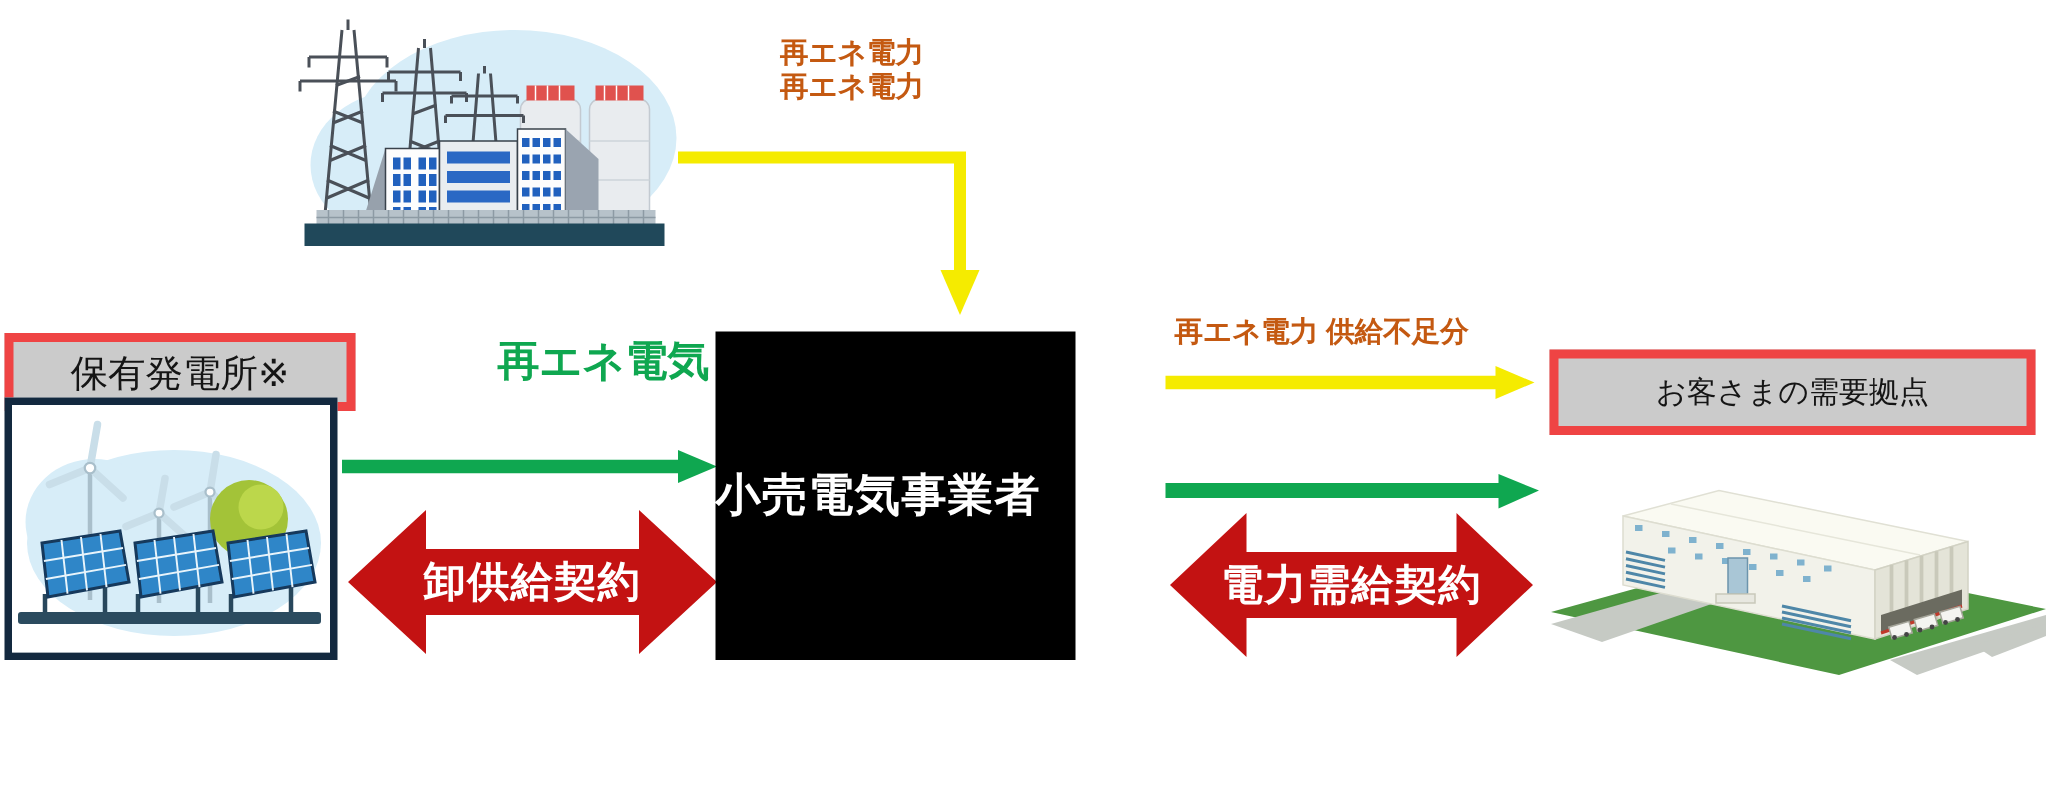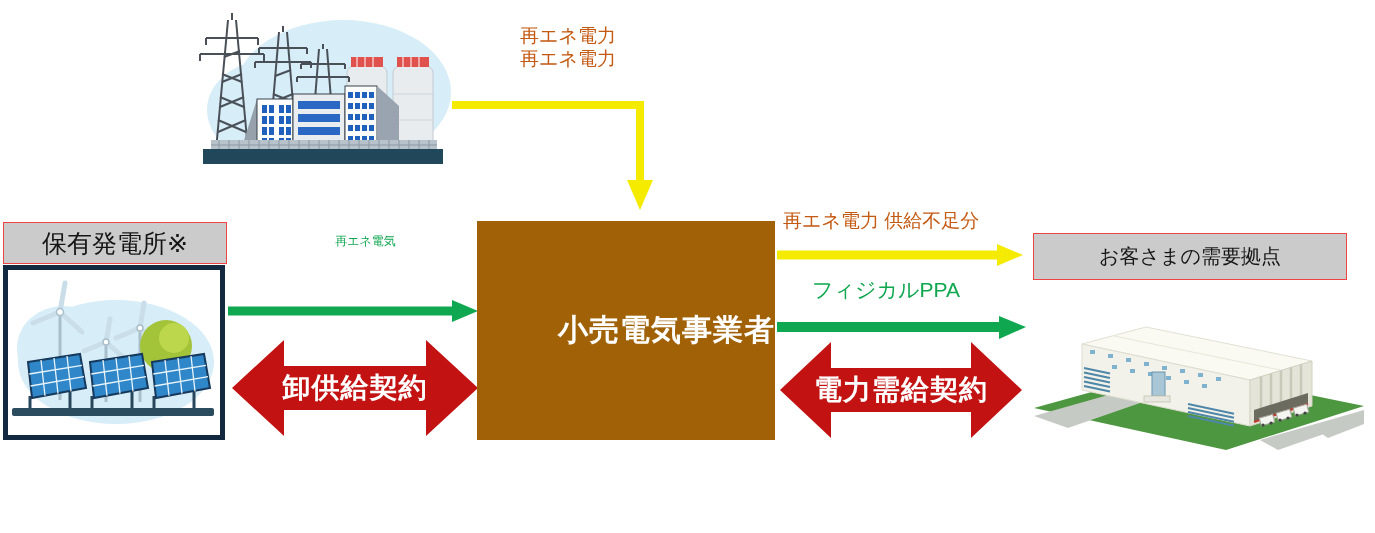--- a/index.html
+++ b/index.html
@@ -4,44 +4,44 @@
 <style>
   html,body{margin:0;padding:0;background:#ffffff;}
   .canvas{
     position:relative;width:1375px;height:533px;background:#ffffff;overflow:hidden;
     font-family:"Liberation Sans","DejaVu Sans",sans-serif;
   }
   .illus{position:absolute;}
   .illus svg{display:block;width:100%;height:100%;}
   
   .plate{
-    position:absolute;background:#CBCBCB;border:1px solid #ef4444;
+    position:absolute;background:#CBCBCB;border:6px solid #ef4444;
     display:flex;align-items:center;justify-content:center;
     color:#151515;font-weight:500;
   }
   .plate.left{left:3px;top:222px;width:222px;height:40px;font-size:25px;}
   .plate.right{left:1033px;top:233px;width:312px;height:45px;font-size:20px;}
   
   .left-frame{
     position:absolute;left:3px;top:265px;width:222px;height:175px;
     border:5px solid #13293F;background:#ffffff;box-sizing:border-box;
   }
   .left-frame svg{display:block;width:100%;height:100%;}
   
   .center-box{
-    position:absolute;left:477px;top:221px;width:298px;height:219px;
-    background:#a16207;display:flex;align-items:center;justify-content:flex-end;
+    position:absolute;left:477px;top:221px;width:240px;height:219px;
+    background:#000000;display:flex;align-items:center;justify-content:flex-start;
   }
   .center-box .t{color:#ffffff;font-size:30px;font-weight:bold;letter-spacing:1px;}
   
-  .txt{position:absolute;font-weight:normal;white-space:nowrap;}
+  .txt{position:absolute;font-weight:bold;white-space:nowrap;}
   .orange{color:#C45911;}
   .green{color:#0FA750;}
   .top-shortage{left:498px;top:24px;width:140px;text-align:center;font-size:19px;line-height:23px;}
-  .renewable-text{left:258px;top:229px;width:215px;text-align:center;font-size:12px;line-height:24px;}
+  .renewable-text{left:258px;top:229px;width:215px;text-align:right;font-size:28px;line-height:24px;}
   .right-shortage{left:783px;top:208px;font-size:19px;}
   .ppa-text{left:775px;top:276px;width:222px;text-align:center;font-size:21px;}
   
   .arrow{position:absolute;}
   .arrow svg{display:block;width:100%;height:100%;overflow:visible;}
   .red-arrow{position:absolute;}
   .red-arrow svg{position:absolute;inset:0;width:100%;height:100%;}
   .red-arrow .lbl{
     position:absolute;inset:0;display:flex;align-items:center;justify-content:center;
     color:#ffffff;font-size:28px;font-weight:bold;letter-spacing:1px;
@@ -250,21 +250,20 @@
     <svg viewBox="0 0 248 24">
       <path d="M0,12 H222" stroke="#F5EB00" stroke-width="9"></path>
       <polygon points="220,1 220,23 246,12" fill="#F5EB00"></polygon>
     </svg>
   </div>
 
   <div class="plate right">
     <span>お客さまの需要拠点</span>
   </div>
 
-  <div class="txt green ppa-text">フィジカルPPA</div>
 
   <div class="arrow green-arrow-right">
     <svg viewBox="0 0 250 26">
       <path d="M0,13 H224" stroke="#0FA750" stroke-width="10"></path>
       <polygon points="222,2 222,25 249,13" fill="#0FA750"></polygon>
     </svg>
   </div>
 
   <div class="red-arrow r">
     <svg viewBox="0 0 242 100" preserveAspectRatio="none">

